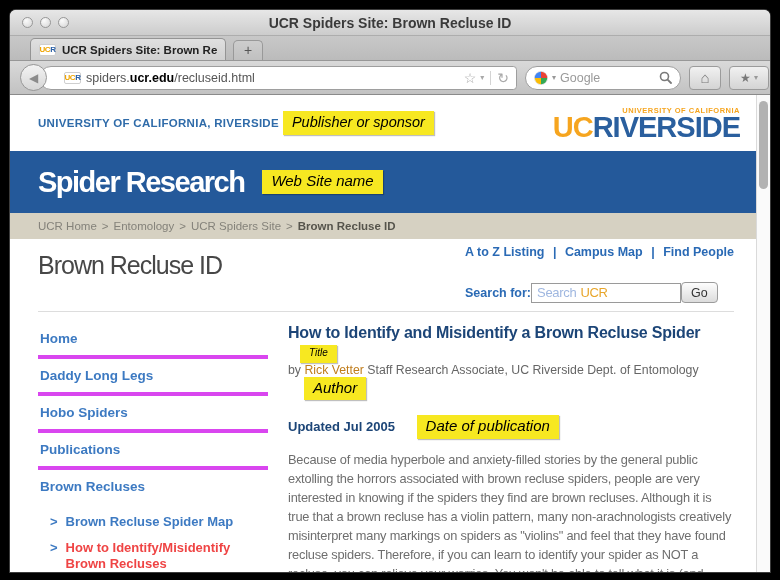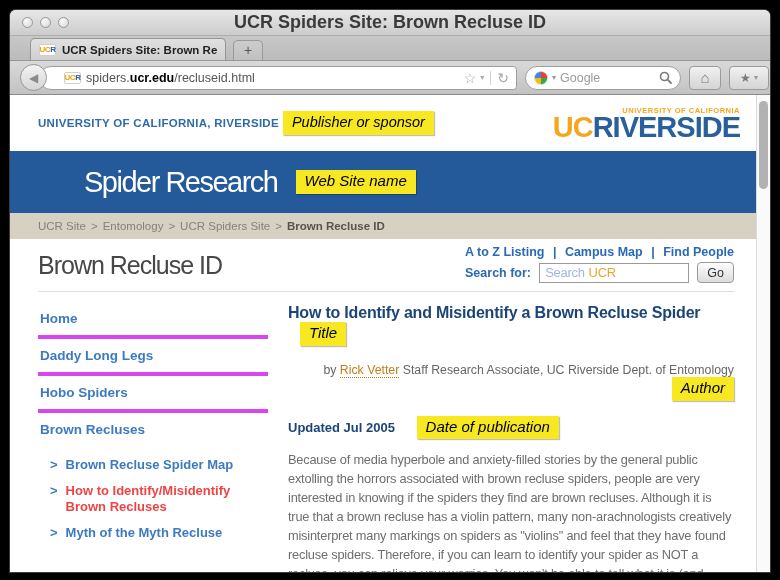--- a/index.html
+++ b/index.html
@@ -8,21 +8,21 @@
   .window { position:absolute; left:10px; top:10px; width:760px; height:562px;
             border-radius:6px 6px 0 0; overflow:hidden; background:#fff;
             box-shadow:0 0 0 1px #3c3c3c; display:flex; flex-direction:column; }
 
   
   .titlebar { height:26px; flex:0 0 26px; background:linear-gradient(#e7e7e7,#cccccc);
               border-bottom:1px solid #adadad; position:relative; display:flex; align-items:center; }
   .traffic { display:flex; gap:7px; margin-left:12px; z-index:2; }
   .light { width:11px; height:11px; border-radius:50%; border:1px solid #979797;
            background:radial-gradient(circle at 35% 30%, #fbfbfb, #d4d4d4); }
-  .win-title { position:absolute; left:0; right:0; text-align:center; font-size:18px;
+  .win-title { position:absolute; left:0; right:0; text-align:center; font-size:14px;
                font-weight:700; color:#3a3a3a; }
 
   .tabbar { height:25px; flex:0 0 25px; background:linear-gradient(#c8c8c8,#bbbbbb);
             border-bottom:1px solid #979797; display:flex; align-items:flex-end; padding-left:20px; }
   .tab { height:22px; width:196px; background:linear-gradient(#e0e0e0,#d0d0d0);
          border:1px solid #949494; border-bottom:none; border-radius:5px 5px 0 0;
          display:flex; align-items:center; gap:6px; padding:0 8px; }
   .favicon { flex:0 0 auto; width:17px; height:12px; background:#fff; border:1px solid #cfcfcf;
              border-radius:2px; font-size:8px; font-weight:800; letter-spacing:-0.5px;
              display:flex; align-items:center; justify-content:center; line-height:1; }
@@ -72,35 +72,35 @@
   .site-header { height:56px; display:flex; align-items:center; padding:0 16px 0 28px; }
   .publisher { color:#2f6ba9; font-weight:700; font-size:11.5px; letter-spacing:0.3px; }
   .ann-publisher { margin-left:4px; font-size:14.5px; }
   .logo { margin-left:auto; position:relative; padding-top:8px; line-height:1; }
   .logo-uc { color:#f6a51f; font-weight:700; font-size:29px; letter-spacing:-1px; }
   .logo-riv { color:#2a5f9e; font-weight:700; font-size:29px; letter-spacing:-1px; }
   .logo-tag { position:absolute; top:2px; right:0; color:#f6a51f; font-size:7.5px;
               font-weight:700; letter-spacing:0.5px;text-align:center; }
 
   .banner { height:62px; background:#24599a; display:flex; align-items:center; padding:0 28px; }
-  .site-name { color:#fff; font-size:29px; font-weight:400; letter-spacing:-1.5px;margin-left:46px; }
+  .site-name { color:#fff; font-size:29px; font-weight:700; letter-spacing:-1.5px; }
   .ann-sitename { margin-left:18px; font-size:15px; }
 
   .breadcrumb { height:26px; background:#d6d1c2; display:flex; align-items:center;
                 padding:0 28px; font-size:11.5px; color:#84827a; }
   .crumb-sep { margin:0 5px; }
   .crumb-current { font-weight:700; color:#56544c; }
 
   .main { padding:6px 22px 0 28px; }
   .top-row { display:flex; align-items:flex-start; }
   .page-heading { font-size:25px; font-weight:400; color:#474747; letter-spacing:-1px; margin-top:6px; }
   .right-block { margin-left:auto; text-align:right; }
   .utility-links { font-size:12.5px; font-weight:700; color:#2a6ab5; }
   .utility-sep { margin:0 5px; }
-  .search-row { margin-top:3px; display:flex; align-items:center; justify-content:space-between; gap:6px; }
+  .search-row { margin-top:23px; display:flex; align-items:center; justify-content:flex-start; }
   .search-label { font-size:12.5px; font-weight:700; color:#2a6ab5; }
   .ucr-search-box { width:150px; height:20px; border:1px solid #9a9a9a; background:#fff;
                     display:flex; align-items:center; padding:0 5px; font-size:13px;
                     letter-spacing:-0.3px; }
   .ph-search { color:#9fb7e0; } .ph-ucr { color:#e8a62c; margin-left:4px; }
   .go-btn { height:21px; padding:0 9px; border:1px solid #9b9b9b; border-radius:4px;
             background:linear-gradient(#fdfdfd,#dcdcdc); font-size:12.5px; color:#333;
             display:flex; align-items:center; }
   .rule { border-top:1px solid #ddd; margin-top:8px; }
 
@@ -111,22 +111,22 @@
   .side-item.no-border { border-bottom:none; }
   .sub-list { margin-top:6px; }
   .sub-item { display:flex; gap:8px; padding:5px 0 5px 12px; font-size:13px; line-height:16px;
               color:#3d7ac2; font-weight:700; }
   .sub-item .sub-label { width:172px; }
   .sub-item.active .sub-label { color:#ef4444; }
   .sub-arrow { color:#3d7ac2; flex:0 0 auto; }
 
   .article { flex:1; padding-left:20px; padding-top:2px; }
   .article-title { font-size:16px; font-weight:700; color:#1c4577; letter-spacing:-0.2px; }
-  .ann-title { margin-left:12px; font-size:15px; font-style:italic; font-weight:400; }
-  .byline { margin-top:17px; font-size:12.3px; color:#666;text-align:right; }
+  .ann-title { margin-left:12px; font-size:10px; font-style:italic; font-weight:400; }
+  .byline { margin-top:0; font-size:12.3px; color:#666; }
   .author-link { color:#c07d1c; border-bottom:1px dotted #c07d1c; }
   .ann-author { margin-left:16px; font-size:15px; font-weight:400; }
   .updated-row { margin-top:15px; font-size:13px; font-weight:700; color:#1c4577; }
   .ann-date { margin-left:18px; font-size:15px; font-weight:400; }
   .body-text { margin-top:11px; font-size:12.8px; line-height:19px; color:#6e6e6e;
                letter-spacing:-0.2px; max-width:452px; }
 
   svg { display:block; }
 </style>
 </head>
@@ -211,21 +211,21 @@
             <span class="logo-tag">UNIVERSITY OF CALIFORNIA</span>
           </span>
         </div>
 
         <div class="banner">
           <span class="site-name">Spider Research</span>
           <span class="ann ann-sitename">Web Site name</span>
         </div>
 
         <div class="breadcrumb">
-          <span>UCR Site</span>
+          <span>UCR Home</span>
           <span class="crumb-sep">&gt;</span>
           <span>Entomology</span>
           <span class="crumb-sep">&gt;</span>
           <span>UCR Spiders Site</span>
           <span class="crumb-sep">&gt;</span>
           <span class="crumb-current">Brown Recluse ID</span>
         </div>
 
         <div class="main">
           <div class="top-row">
@@ -248,20 +248,21 @@
               </div>
             </div>
           </div>
           <div class="rule"></div>
 
           <div class="columns">
             <div class="sidebar">
               <div class="side-item">Home</div>
               <div class="side-item">Daddy Long Legs</div>
               <div class="side-item">Hobo Spiders</div>
+              <div class="side-item">Publications</div>
               <div class="side-item no-border">Brown Recluses</div>
               <div class="sub-list">
                 <div class="sub-item">
                   <span class="sub-arrow">&gt;</span>
                   <span class="sub-label">Brown Recluse Spider Map</span>
                 </div>
                 <div class="sub-item active">
                   <span class="sub-arrow">&gt;</span>
                   <span class="sub-label">How to Identify/Misidentify Brown Recluses</span>
                 </div>

